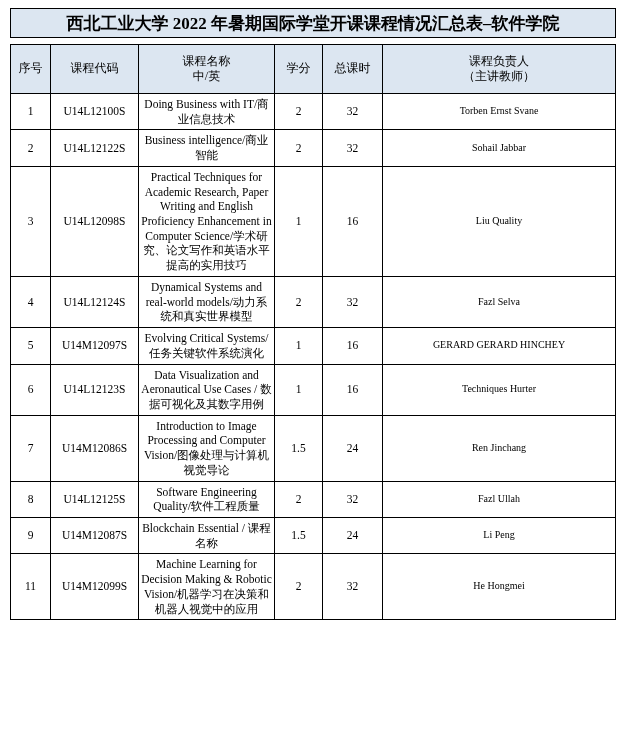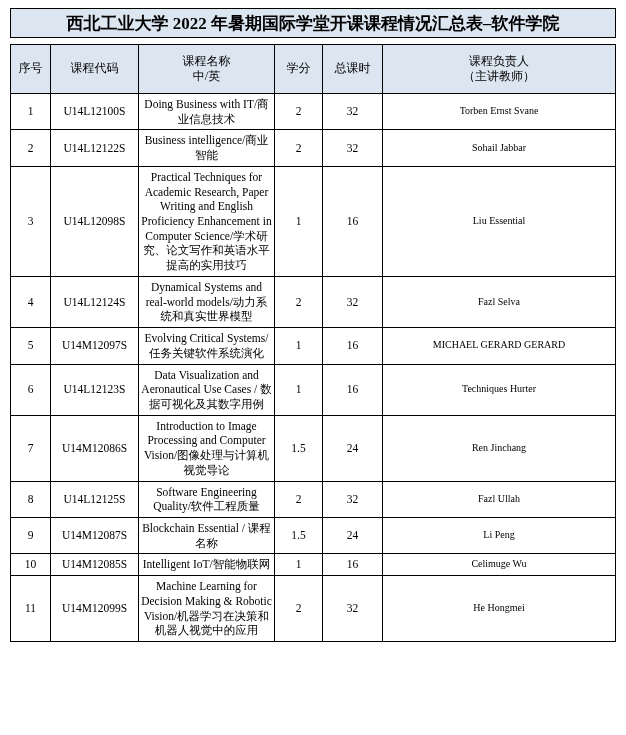--- a/index.html
+++ b/index.html
@@ -124,37 +124,37 @@
         <td>2</td>
         <td>32</td>
         <td class="cell-teacher">Sohail Jabbar</td>
       </tr>
       <tr>
         <td>3</td>
         <td class="cell-code">U14L12098S</td>
         <td class="cell-name">Practical Techniques for Academic Research, Paper Writing and English Proficiency Enhancement in Computer Science/学术研究、论文写作和英语水平提高的实用技巧</td>
         <td>1</td>
         <td>16</td>
-        <td class="cell-teacher">Liu Essential</td>
+        <td class="cell-teacher">Liu Quality</td>
       </tr>
       <tr>
         <td>4</td>
         <td class="cell-code">U14L12124S</td>
         <td class="cell-name">Dynamical Systems and real-world models/动力系统和真实世界模型</td>
         <td>2</td>
         <td>32</td>
         <td class="cell-teacher">Fazl Selva</td>
       </tr>
       <tr>
         <td>5</td>
         <td class="cell-code">U14M12097S</td>
         <td class="cell-name">Evolving Critical Systems/任务关键软件系统演化</td>
         <td>1</td>
         <td>16</td>
-        <td class="cell-teacher">MICHAEL GERARD GERARD</td>
+        <td class="cell-teacher">GERARD GERARD HINCHEY</td>
       </tr>
       <tr>
         <td>6</td>
         <td class="cell-code">U14L12123S</td>
         <td class="cell-name">Data Visualization and Aeronautical Use Cases / 数据可视化及其数字用例</td>
         <td>1</td>
         <td>16</td>
         <td class="cell-teacher">Techniques Hurter</td>
       </tr>
       <tr>
@@ -175,28 +175,20 @@
       </tr>
       <tr>
         <td>9</td>
         <td class="cell-code">U14M12087S</td>
         <td class="cell-name">Blockchain Essential / 课程名称</td>
         <td>1.5</td>
         <td>24</td>
         <td class="cell-teacher">Li Peng</td>
       </tr>
       <tr>
-        <td>10</td>
-        <td class="cell-code">U14M12085S</td>
-        <td class="cell-name">Intelligent IoT/智能物联网</td>
-        <td>1</td>
-        <td>16</td>
-        <td class="cell-teacher">Celimuge Wu</td>
-      </tr>
-      <tr>
         <td>11</td>
         <td class="cell-code">U14M12099S</td>
         <td class="cell-name">Machine Learning for Decision Making &amp; Robotic Vision/机器学习在决策和机器人视觉中的应用</td>
         <td>2</td>
         <td>32</td>
         <td class="cell-teacher">He Hongmei</td>
       </tr>
     </tbody>
   </table>
 </div>

